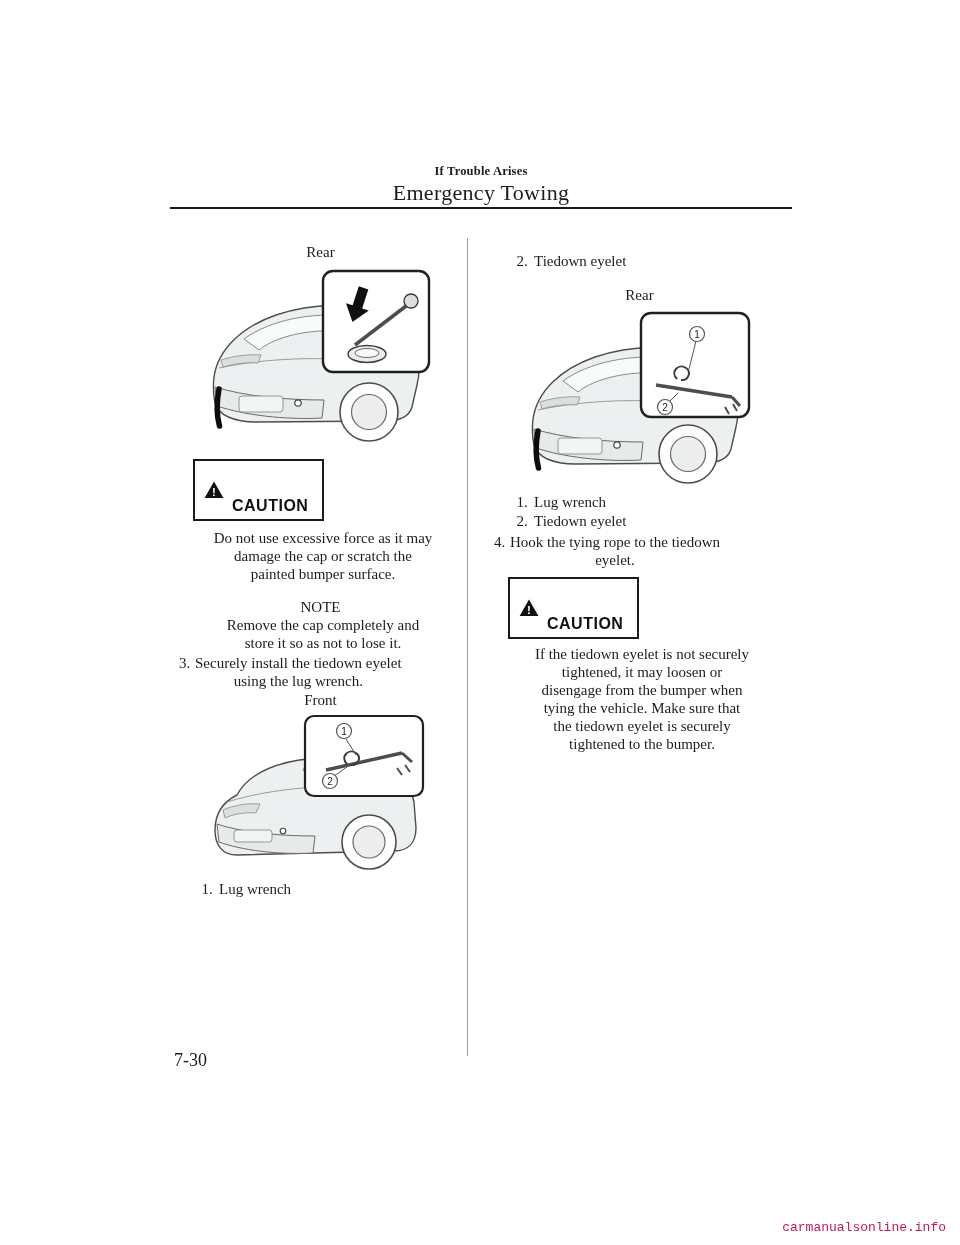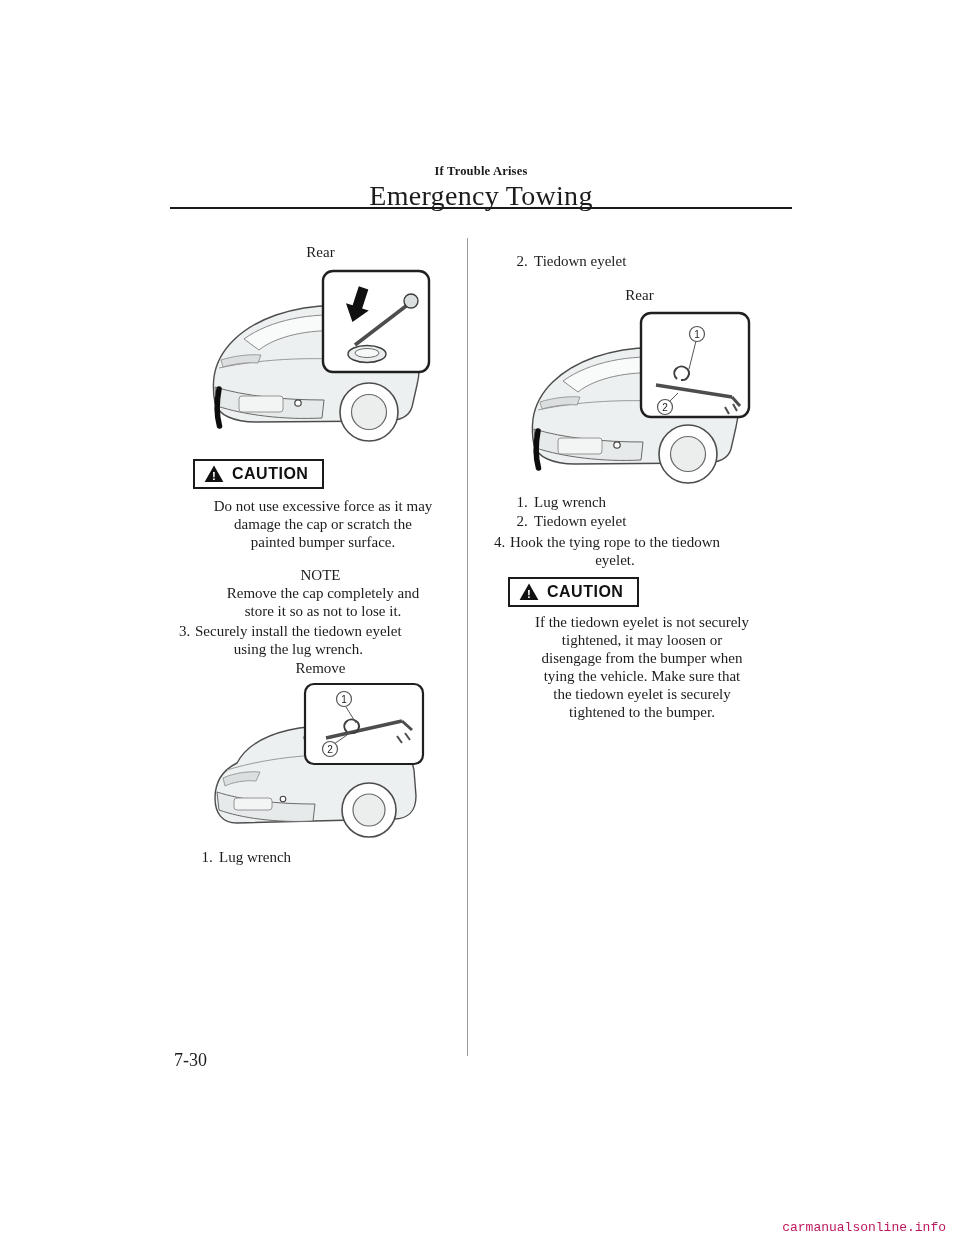--- a/index.html
+++ b/index.html
@@ -4,41 +4,41 @@
 <style>
   * { margin:0; padding:0; box-sizing:border-box; }
   html,body { background:#ffffff; }
   .page {
     position:relative; width:960px; height:1245px; background:#ffffff;
     font-family:"Liberation Serif", serif; color:#1c1c1c; overflow:hidden;text-align:center;
   }
   
   .header { position:absolute; left:170px; top:164px; width:622px; }
   .header .section { font-size:12.5px; font-weight:bold; letter-spacing:.2px; }
-  .header .title   { font-size:28px; letter-spacing:.3px; margin-top:1px; }
+  .header .title   { font-size:22px; letter-spacing:.3px; margin-top:1px; }
   .header-rule { position:absolute; left:170px; top:207px; width:622px; height:2px; background:#1a1a1a; }
   
   .divider { position:absolute; left:467px; top:238px; width:1px; height:818px; background:#9a9a9a; }
   
   .col-left  { position:absolute; left:174px; top:244px; width:272px; }
   .col-right { position:absolute; left:489px; top:244px; width:280px; }
   .bold-label { font-weight:normal; font-size:15px; margin-left:21px; }
   .body-text  { font-size:15px; line-height:1.2; margin-left:26px; white-space:pre-line; }
   .step { display:flex; font-size:15px; line-height:1.2; }
   .step .num  { flex:0 0 21px; }
   .step .text { white-space:pre-line; }
   .legend-item { display:flex; font-size:15px; line-height:1.25; margin-left:21px; }
   .legend-item .num { flex:0 0 24px; }
   .caution-box {
     display:flex; width:fit-content; align-items:center; gap:8px;
     border:2px solid #1a1a1a; background:#fff; padding:4px 14px 4px 9px; margin-left:19px;
   }
   .caution-box .label {
     font-family:"Liberation Sans", sans-serif; font-weight:bold;
-    font-size:16px; letter-spacing:.5px; color:#111;
+    font-size:16px; letter-spacing:.5px; color:#111;margin-top:32px;
   }
   .illustration { margin-left:21px; line-height:0; }
   
   .page-number { position:absolute; left:174px; top:1050px; font-size:18px; }
   .watermark {
     position:absolute; right:14px; bottom:10px;
     font-family:Liberation Mono, monospace; font-size:13px; color:#be185d;
   }
   
   .mt2{margin-top:2px}.mt3{margin-top:3px}.mt4{margin-top:4px}.mt6{margin-top:6px}
@@ -114,21 +114,21 @@
     <div class="bold-label mt16">NOTE</div>
     <div class="body-text">Remove the cap completely and
 store it so as not to lose it.</div>
 
     <div class="step mt2">
       <span class="num">3.</span>
       <span class="text">Securely install the tiedown eyelet
 using the lug wrench.</span>
     </div>
 
-    <div class="bold-label mt2">Remove</div>
+    <div class="bold-label mt2">Front</div>
 
     <div class="illustration mt3">
       <svg width="224" height="164" viewBox="0 0 224 164">
         <g stroke="#555" stroke-width="1">
           <line x1="101" y1="82" x2="72" y2="116"></line>
           <line x1="128" y1="84" x2="77" y2="119"></line>
         </g>
         <g>
           <path d="M6,118 C6,102 14,90 28,83 C36,68 54,56 80,50 C112,43 148,44 172,54 C192,62 202,75 205,90 L207,116 C207,131 199,139 185,139 L28,143 C13,143 6,133 6,118 Z" fill="#edf0f0" stroke="#4d4d4d" stroke-width="1.4"></path>
           <path d="M94,57 C122,49 152,51 170,59 L158,71 C138,65 114,65 100,69 Z" fill="#f9fbfb" stroke="#8a8a8a" stroke-width="1"></path>

